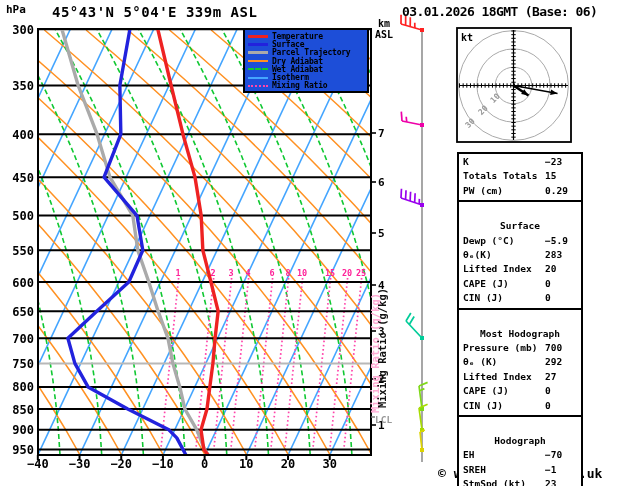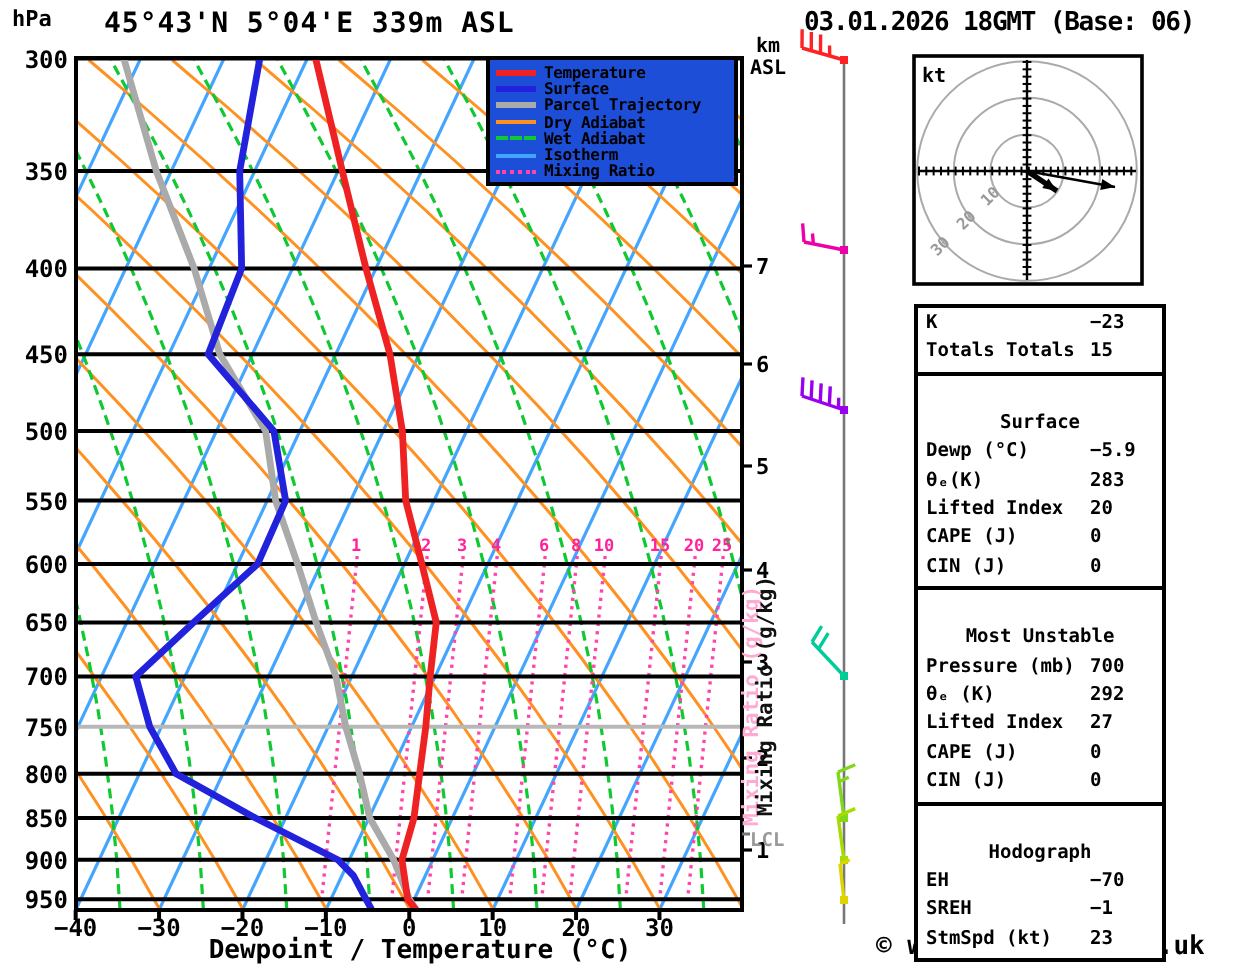--- a/index.html
+++ b/index.html
@@ -326,31 +326,34 @@
       </div>
       <div class="lg-row">
         <span class="lg-swatch" style="border-top: 2px solid rgb(68, 165, 255);"></span>
         <span class="lg-label">Isotherm</span>
       </div>
       <div class="lg-row">
         <span class="lg-swatch" style="border-top: 2px dotted rgb(255, 68, 170);"></span>
         <span class="lg-label">Mixing Ratio</span>
       </div>
     </div>
-  <div id="xtitle" class="abs">Dewpoint / Temperature (°C)</div>
   <div id="tables" class="abs">
       <div class="tbox">
         <div class="t-row">
           <span class="t-label">K</span>
           <span class="t-value">−23</span>
         </div>
         <div class="t-row">
           <span class="t-label">Totals Totals</span>
           <span class="t-value">15</span>
         </div>
+        <div class="t-row">
+          <span class="t-label">PW (cm)</span>
+          <span class="t-value">0.29</span>
+        </div>
       </div>
       <div class="tbox">
         <div class="t-head">Surface</div>
         <div class="t-row">
           <span class="t-label">Dewp (°C)</span>
           <span class="t-value">−5.9</span>
         </div>
         <div class="t-row">
           <span class="t-label">θₑ(K)</span>
           <span class="t-value">283</span>
@@ -362,21 +365,21 @@
         <div class="t-row">
           <span class="t-label">CAPE (J)</span>
           <span class="t-value">0</span>
         </div>
         <div class="t-row">
           <span class="t-label">CIN (J)</span>
           <span class="t-value">0</span>
         </div>
       </div>
       <div class="tbox">
-        <div class="t-head">Most Unstable</div>
+        <div class="t-head">Most Hodograph</div>
         <div class="t-row">
           <span class="t-label">Pressure (mb)</span>
           <span class="t-value">700</span>
         </div>
         <div class="t-row">
           <span class="t-label">θₑ (K)</span>
           <span class="t-value">292</span>
         </div>
         <div class="t-row">
           <span class="t-label">Lifted Index</span>

